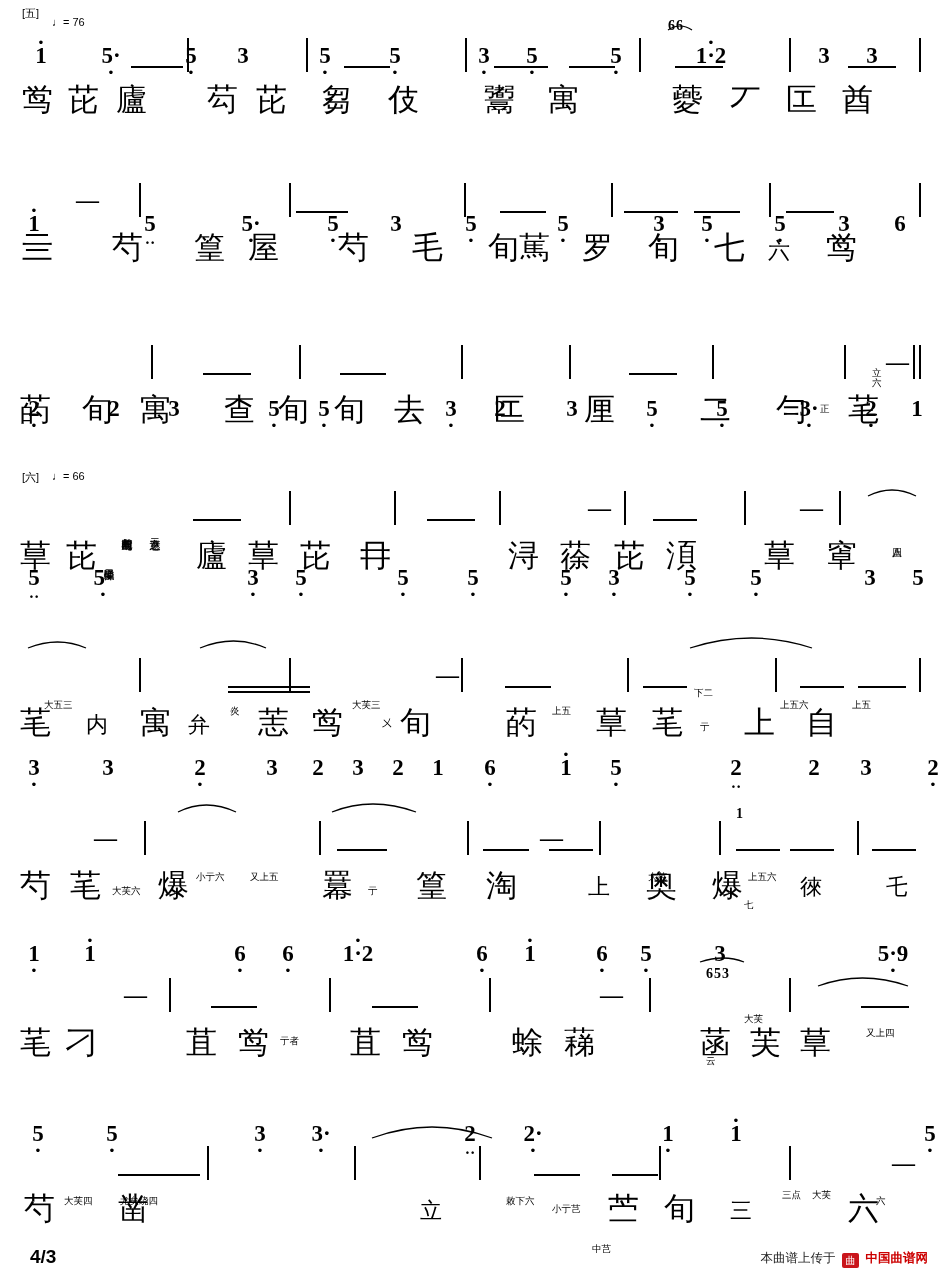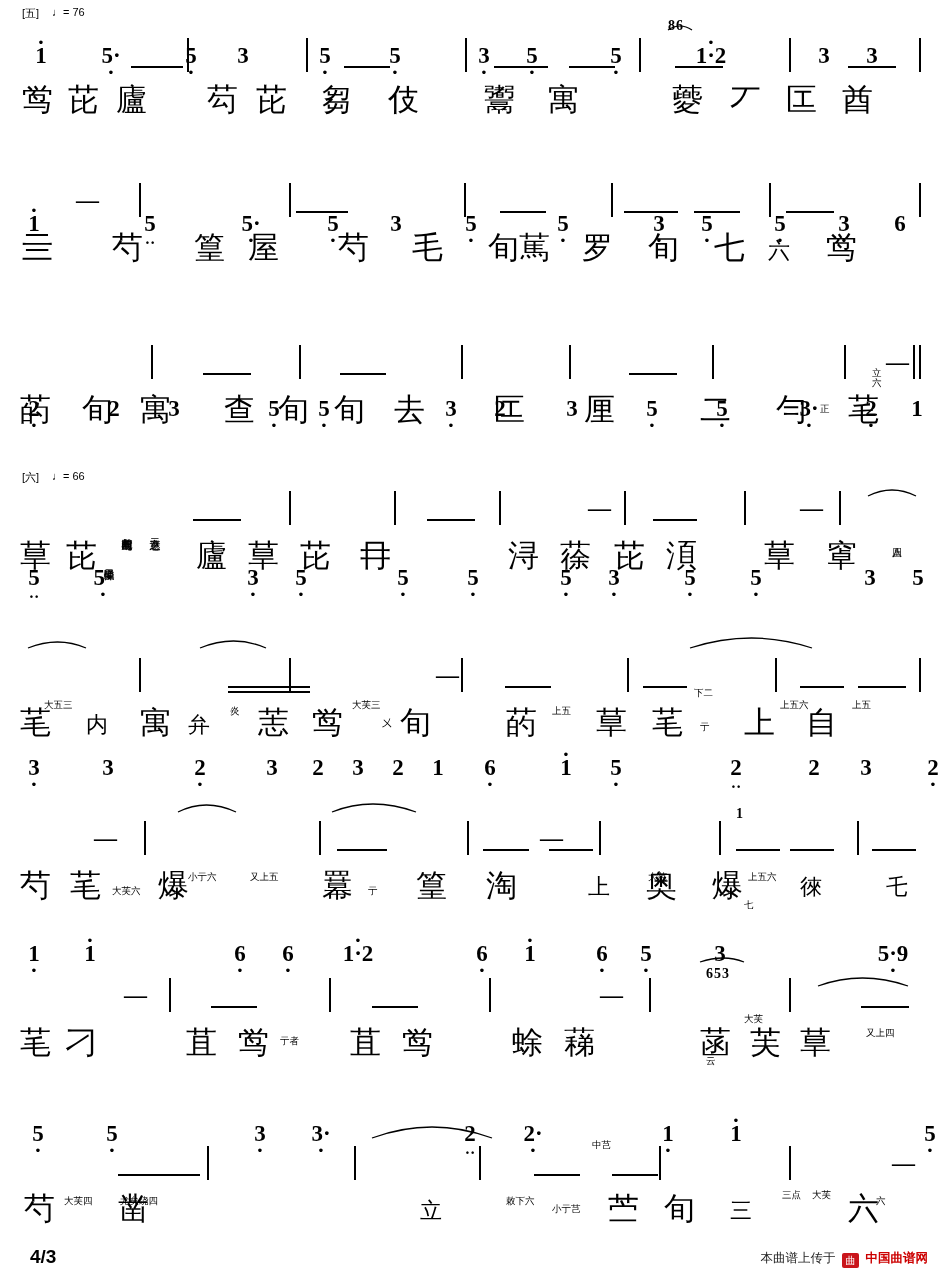--- a/index.html
+++ b/index.html
@@ -236,21 +236,21 @@
       <rect x="118" y="1174" width="82" height="2"></rect>
       <rect x="534" y="1174" width="46" height="2"></rect>
       <rect x="612" y="1174" width="46" height="2"></rect>
     </g>
     <g stroke="#000" stroke-width="1.3" fill="none">
       <path d="M372 1138 q60 -22 120 0"></path>
     </g>
   </svg>
 
   <div class="abs section-mark" style="left:22px;top:6px;">[五]</div>
-  <div class="abs tempo" style="left:52px;top:6px;">♩= 76</div>
+  <div class="abs tempo" style="left:52px;top:16px;">♩= 76</div>
 
   <div class="abs section-mark" style="left:22px;top:470px;">[六]</div>
   <div class="abs tempo" style="left:52px;top:470px;">♩= 66</div>
 
   <div>
     <div class="abs num wrap dotabove" style="left:33px;top:44px;width:16px;">1</div>
     <div class="abs num wrap dotbelow" style="left:78px;top:44px;width:26px;">5·</div>
     <div class="abs num wrap dotbelow" style="left:133px;top:44px;width:16px;">5</div>
     <div class="abs num wrap" style="left:165px;top:44px;width:16px;">3</div>
 
@@ -258,21 +258,21 @@
     <div class="abs num wrap dotbelow" style="left:277px;top:44px;width:16px;">5</div>
 
     <div class="abs num wrap dotbelow" style="left:346px;top:44px;width:16px;">3</div>
     <div class="abs num wrap dotbelow" style="left:374px;top:44px;width:16px;">5</div>
     <div class="abs num wrap dotbelow" style="left:438px;top:44px;width:16px;">5</div>
 
     <div class="abs num wrap dotabove" style="left:495px;top:44px;width:52px;">1·2</div>
     <div class="abs num wrap" style="left:570px;top:44px;width:16px;">3</div>
     <div class="abs num wrap" style="left:598px;top:44px;width:16px;">3</div>
 
-    <div class="abs small-561" style="left:668px;top:18px;">86</div>
+    <div class="abs small-561" style="left:668px;top:18px;">66</div>
     
     
 
     
     
     
 
     
     <div class="abs gc" style="left:22px;top:84px;">鸴</div>
     <div class="abs gc" style="left:68px;top:84px;">芘</div>
@@ -501,21 +501,21 @@
     <div class="abs gc" style="left:322px;top:870px;">羃</div>
     <div class="abs gc" style="left:416px;top:870px;">篁</div>
     <div class="abs gc" style="left:486px;top:870px;">淘</div>
     <div class="abs gc gc-s" style="left:588px;top:876px;">上</div>
     <div class="abs gc" style="left:646px;top:870px;">奥</div>
     <div class="abs gc" style="left:712px;top:870px;">爆</div>
     <div class="abs gc gc-s" style="left:800px;top:876px;">徠</div>
     <div class="abs gc gc-s" style="left:886px;top:876px;">乇</div>
 
     <div class="abs side" style="left:112px;top:886px;">大芙六</div>
-    <div class="abs side" style="left:188px;top:872px;">小亍六</div>
+    <div class="abs side" style="left:196px;top:872px;">小亍六</div>
     <div class="abs side" style="left:250px;top:872px;">又上五</div>
     <div class="abs side" style="left:368px;top:886px;">亍</div>
     <div class="abs side" style="left:648px;top:872px;">大芭</div>
     <div class="abs side" style="left:748px;top:872px;">上五六</div>
     <div class="abs side" style="left:744px;top:900px;">七</div>
   </div>
 
   <div>
     <div class="abs num wrap dotbelow" style="left:30px;top:984px;width:16px;">5</div>
     <div class="abs num wrap dotbelow" style="left:84px;top:984px;width:16px;">5</div>
@@ -564,21 +564,21 @@
     <div class="abs gc gc-s" style="left:420px;top:1200px;">立</div>
     <div class="abs gc" style="left:608px;top:1193px;">苎</div>
     <div class="abs gc" style="left:664px;top:1193px;">旬</div>
     <div class="abs gc gc-s" style="left:730px;top:1200px;">三</div>
     <div class="abs gc" style="left:848px;top:1193px;">六</div>
 
     <div class="abs side" style="left:64px;top:1196px;">大芙四</div>
     <div class="abs side" style="left:120px;top:1196px;">尤矣绕四</div>
     <div class="abs side" style="left:506px;top:1196px;">敕下六</div>
     <div class="abs side" style="left:552px;top:1204px;">小亍芑</div>
-    <div class="abs side" style="left:592px;top:1140px;">中芑</div>
+    <div class="abs side" style="left:592px;top:1244px;">中芑</div>
     <div class="abs side" style="left:782px;top:1190px;">三点</div>
     <div class="abs side" style="left:812px;top:1190px;">大芙</div>
     <div class="abs side" style="left:876px;top:1196px;">六</div>
   </div>
 
   <div class="abs pageno" style="left:30px;top:1246px;">4/3</div>
   <div class="abs credit" style="right:16px;top:1250px;">
     <span>本曲谱上传于</span>
     <span class="logo-box">曲</span>
     <span class="site">中国曲谱网</span>

